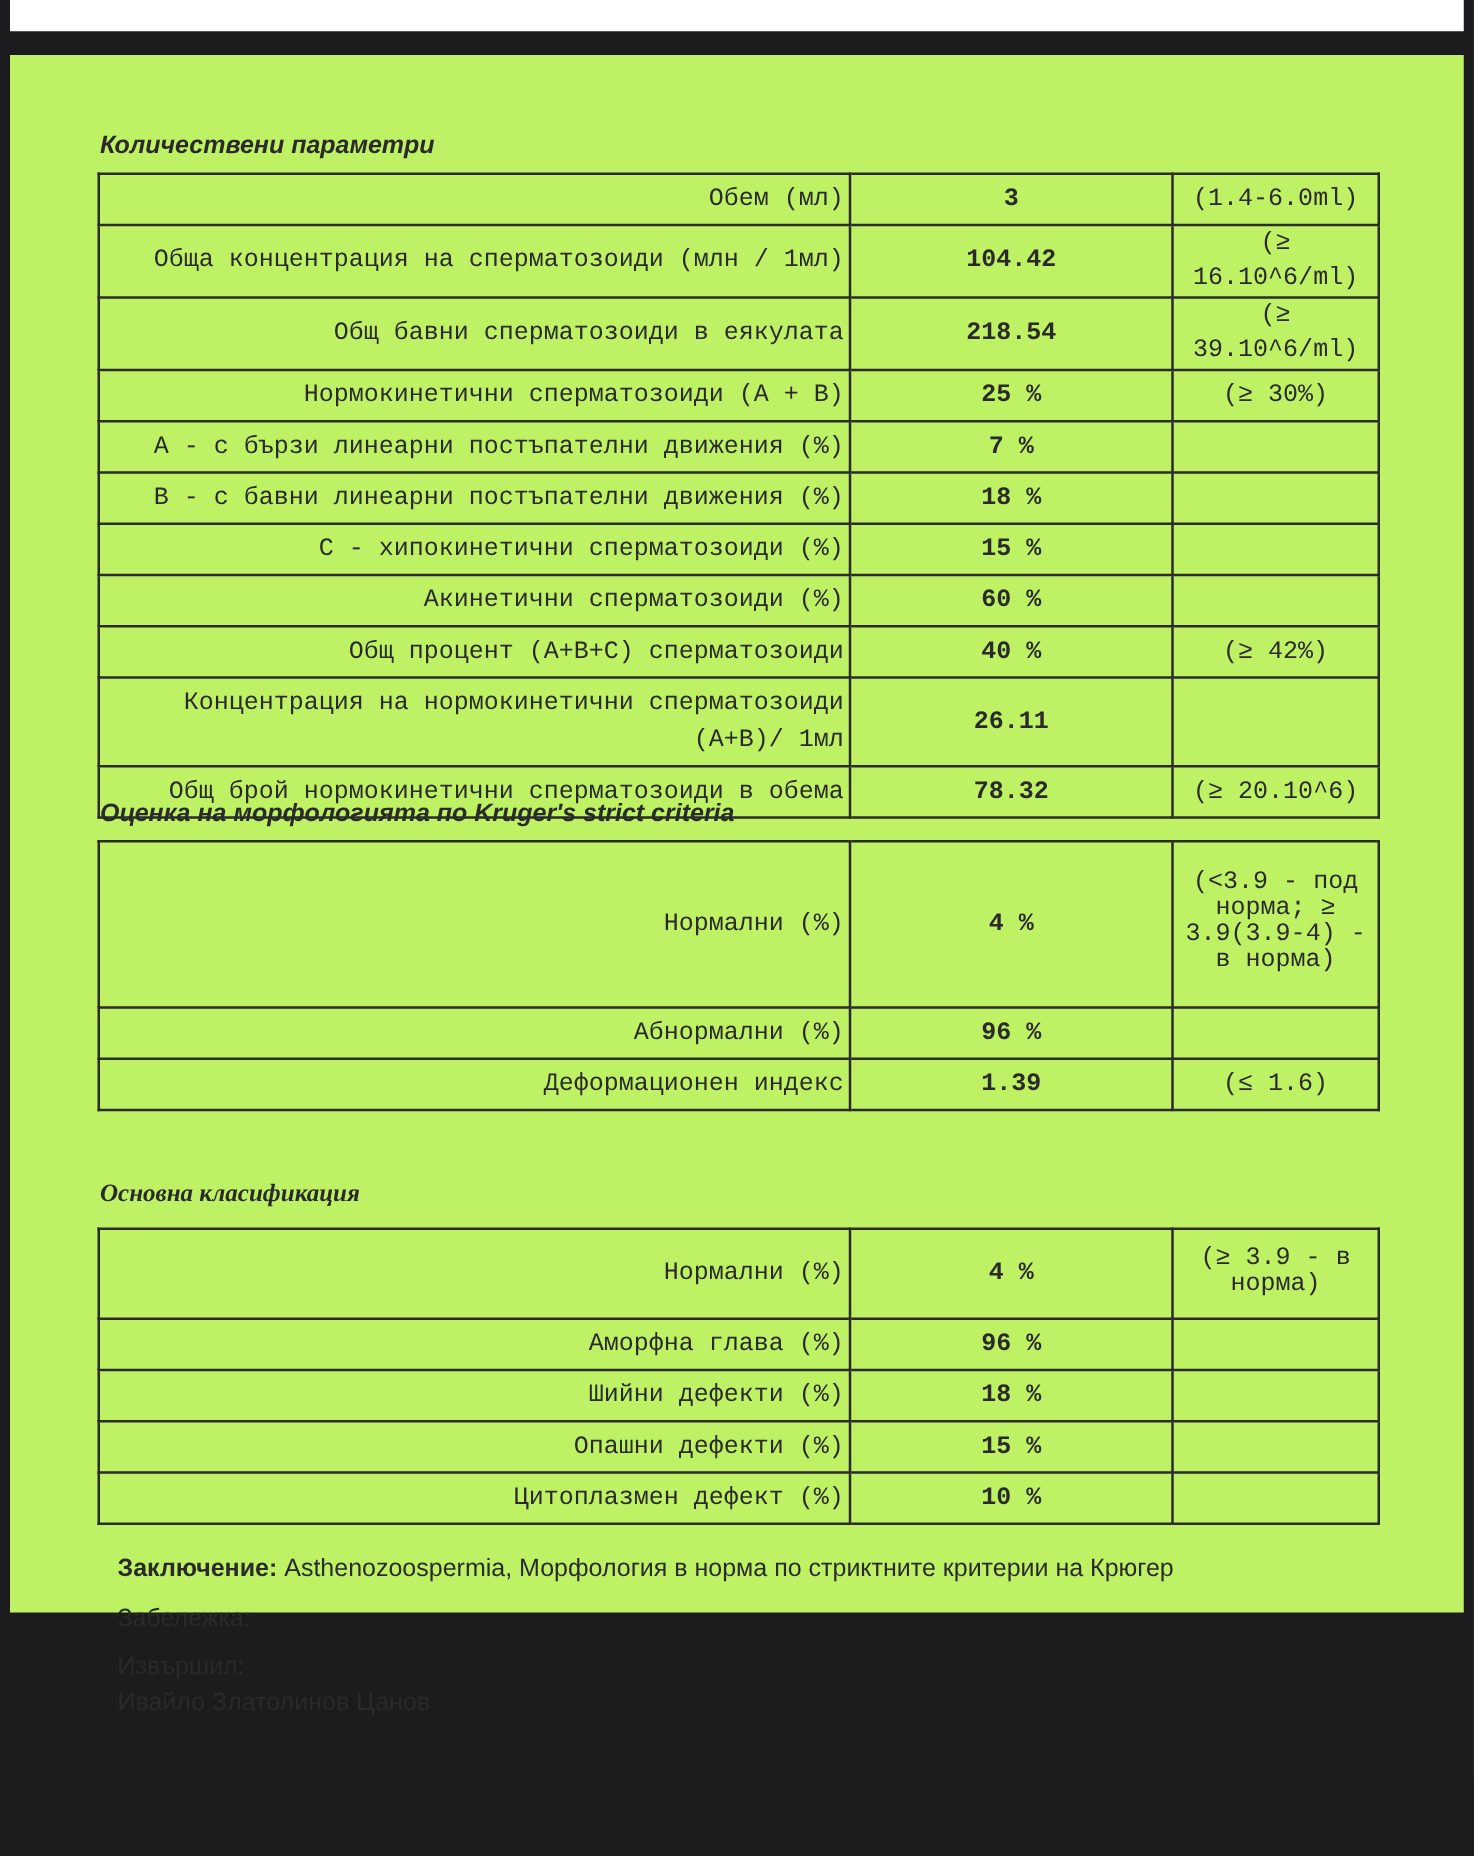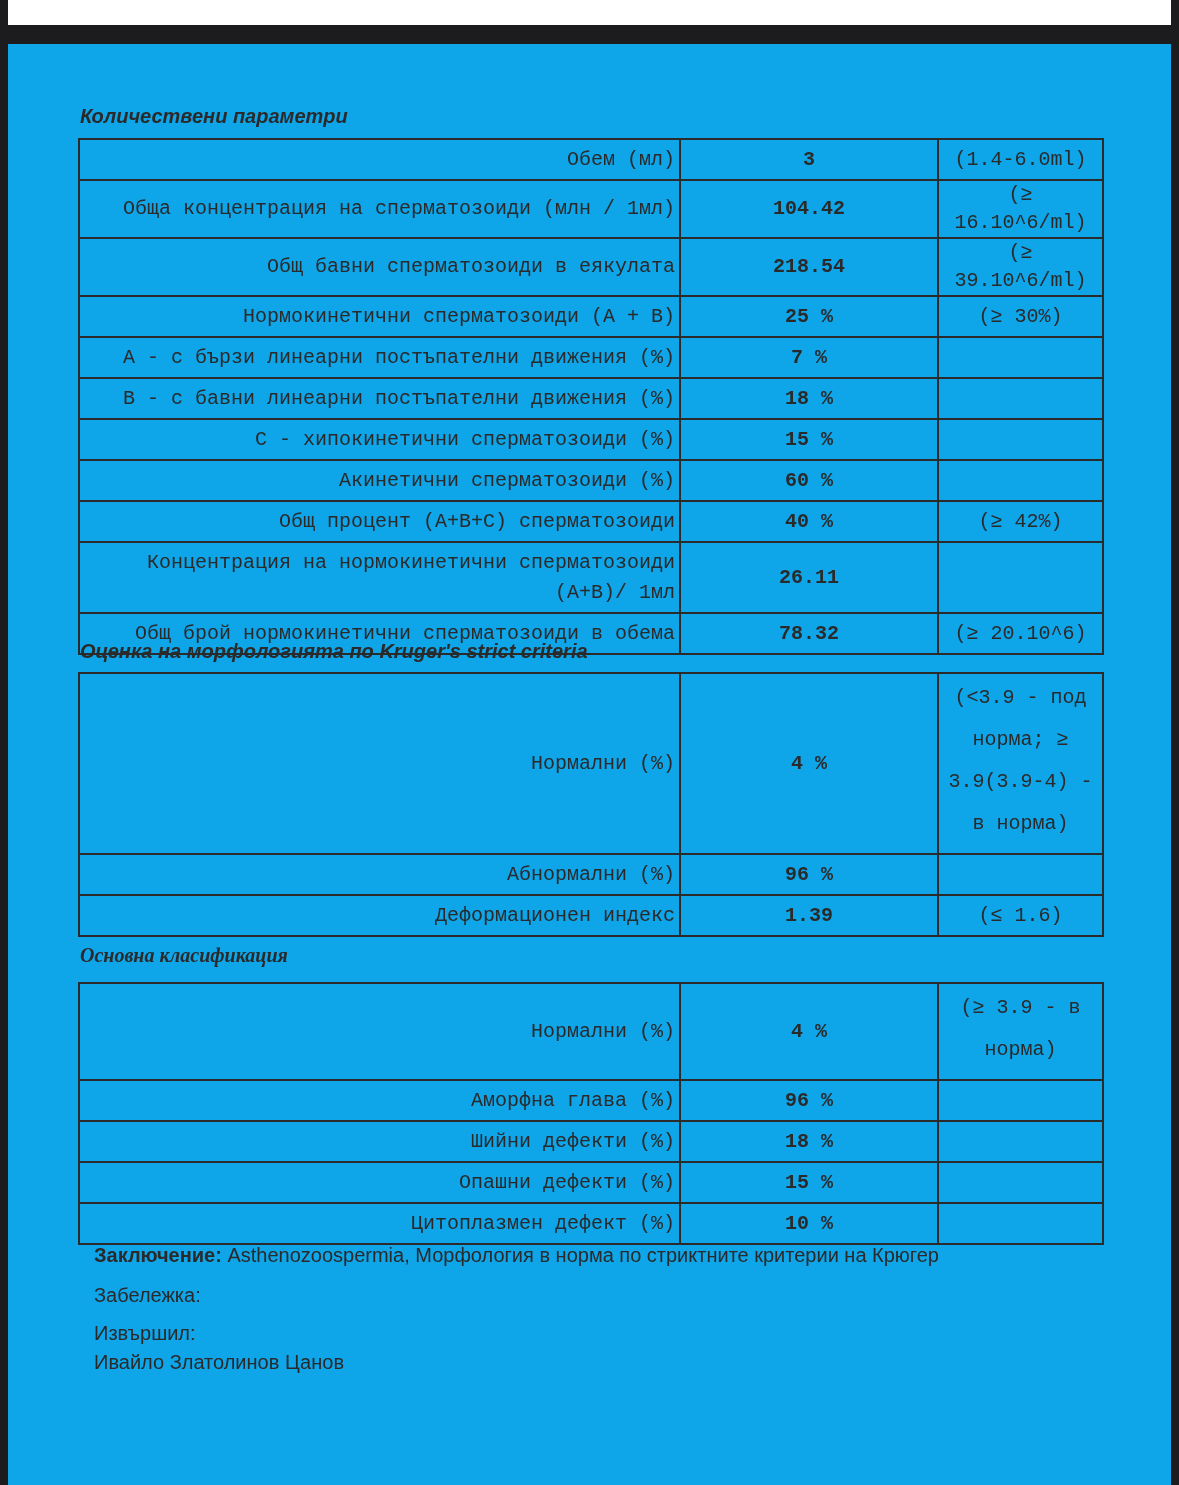--- a/index.html
+++ b/index.html
@@ -16,22 +16,22 @@
       top: 0;
       width: 1163px;
       height: 25px;
       background: #ffffff;
     }
     .page {
       position: absolute;
       left: 8px;
       top: 44px;
       width: 1163px;
-      height: 1441px;
-      background: #0ea5e9;
+      height: 1246px;
+      background: #bef264;
     }
     .content {
       position: absolute;
       left: 70px;
       top: 0;
       width: 1026px;
       font-family: "Liberation Sans", sans-serif;
       color: #2a2a2a;
     }
     .section-title {
@@ -68,21 +68,21 @@
     table.report td.value {
       width: 248px;
       text-align: center;
       font-weight: bold;
     }
     table.report td.ref {
       text-align: center;
     }
     table.report tr { height: 41px; }
     table.report td.label-multi { line-height: 30px; padding-top: 2px; padding-bottom: 2px; margin-top: 34px; }
-    table.report td.ref-multi { line-height: 42px; padding-top: 3px; padding-bottom: 8px; }
+    table.report td.ref-multi { line-height: 21px; padding-top: 3px; padding-bottom: 8px; }
 
     .footer {
       position: absolute;
       left: 16px;
       font-family: "Liberation Sans", sans-serif;
       font-size: 20px;
       color: #2a2a2a;
       white-space: nowrap;
     }
     .footer .b { font-weight: bold; }

